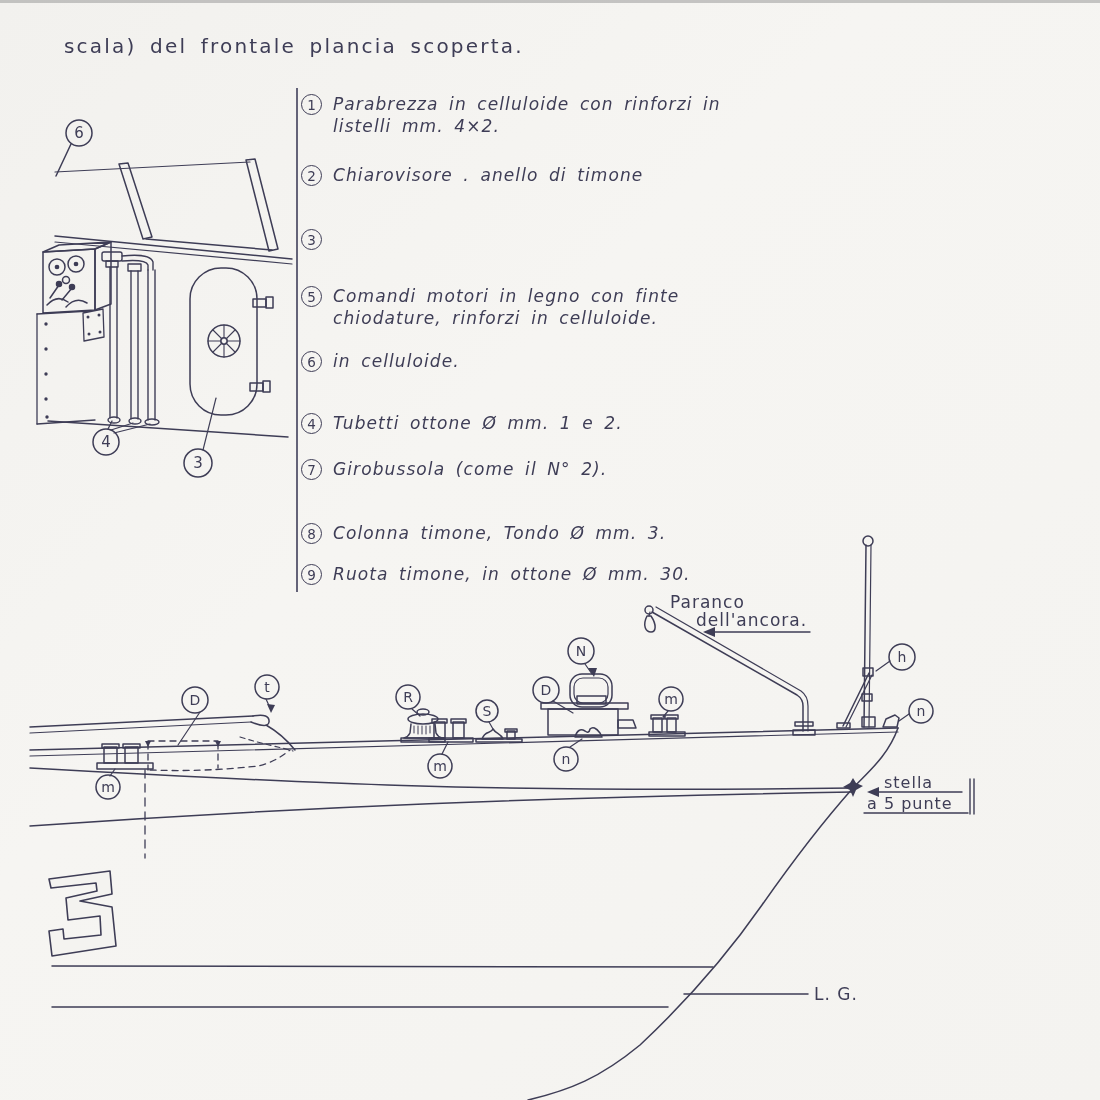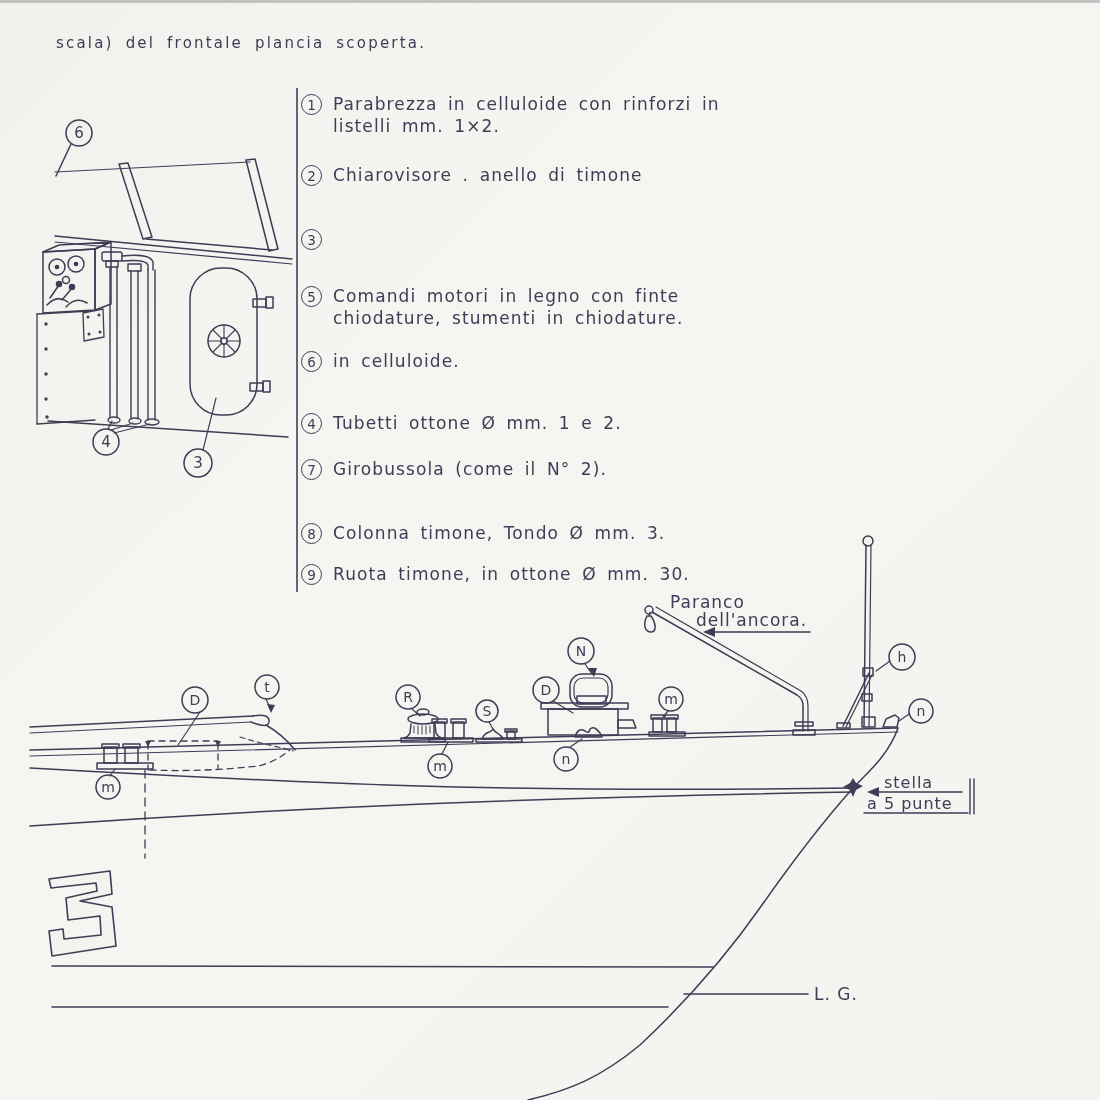--- a/index.html
+++ b/index.html
@@ -3,30 +3,30 @@
 <meta charset="utf-8">
 <style>
   html,body{margin:0;padding:0;}
   body{
     width:1100px;height:1100px;position:relative;overflow:hidden;
     background:linear-gradient(135deg,#f2f1ee 0%,#f6f5f2 40%,#f4f3f0 100%);
     font-family:"DejaVu Sans",sans-serif;color:#3e3d56;
   }
   #top-edge{position:absolute;top:0;left:0;width:1100px;height:3px;background:#9b9b9a;opacity:.55;}
   #page-title{
-    position:absolute;left:56px;top:34px;font-size:15px;letter-spacing:2.2px;word-spacing:5px;
+    position:absolute;left:64px;top:34px;font-size:20px;letter-spacing:2.2px;word-spacing:5px;
     white-space:nowrap;
   }
   #legend-divider{position:absolute;left:296px;top:88px;width:2px;height:504px;background:#4a4963;opacity:.85;}
   .lrow{position:absolute;left:301px;display:flex;align-items:flex-start;gap:11px;}
   .circ{
     flex:0 0 auto;width:21px;height:21px;border:1.6px solid #3e3d56;border-radius:50%;
     font-size:13.5px;line-height:21px;text-align:center;box-sizing:border-box;
   }
-  .ltext{font-size:17px;line-height:21.5px;letter-spacing:1.1px;word-spacing:4px;max-width:460px;}
+  .ltext{font-size:17px;line-height:21.5px;letter-spacing:1.1px;word-spacing:4px;max-width:460px;font-style:italic;}
   .inline-circ{
     display:inline-block;width:18px;height:18px;border:1.4px solid #3e3d56;border-radius:50%;
     font-size:12.5px;line-height:17px;text-align:center;box-sizing:border-box;vertical-align:-3px;margin:0 3px;
   }
   svg{position:absolute;overflow:visible;}
   svg *{vector-effect:none;}
   svg text{font-family:"DejaVu Sans",sans-serif;fill:#3e3d56;}
   .hand{letter-spacing:1px;}
 </style>
 </head>
@@ -35,37 +35,37 @@
 <div id="top-edge"></div>
 
 <div id="page-title">scala) del frontale plancia scoperta.</div>
 
 <div id="legend-divider"></div>
 
 <div class="lrow" style="top:94px">
   <span class="circ">1</span>
   <div class="ltext">
       <div>Parabrezza in celluloide con rinforzi in</div>
-  <div>listelli mm. 1×2.</div>
+  <div>listelli mm. 4×2.</div>
     </div>
 </div>
 <div class="lrow" style="top:165px">
   <span class="circ">2</span>
   <div class="ltext">
       <div>Chiarovisore . anello di timone</div>
     </div>
 </div>
 <div class="lrow" style="top:229px">
   <span class="circ">3</span>
 </div>
 <div class="lrow" style="top:286px">
   <span class="circ">5</span>
   <div class="ltext">
       <div>Comandi motori in legno con finte</div>
-  <div>chiodature, stumenti in chiodature.</div>
+  <div>chiodature, rinforzi in celluloide.</div>
     </div>
 </div>
 <div class="lrow" style="top:351px">
   <span class="circ">6</span>
   <div class="ltext">
   <div>in celluloide.</div>
     </div>
 </div>
 <div class="lrow" style="top:413px">
   <span class="circ">4</span>

